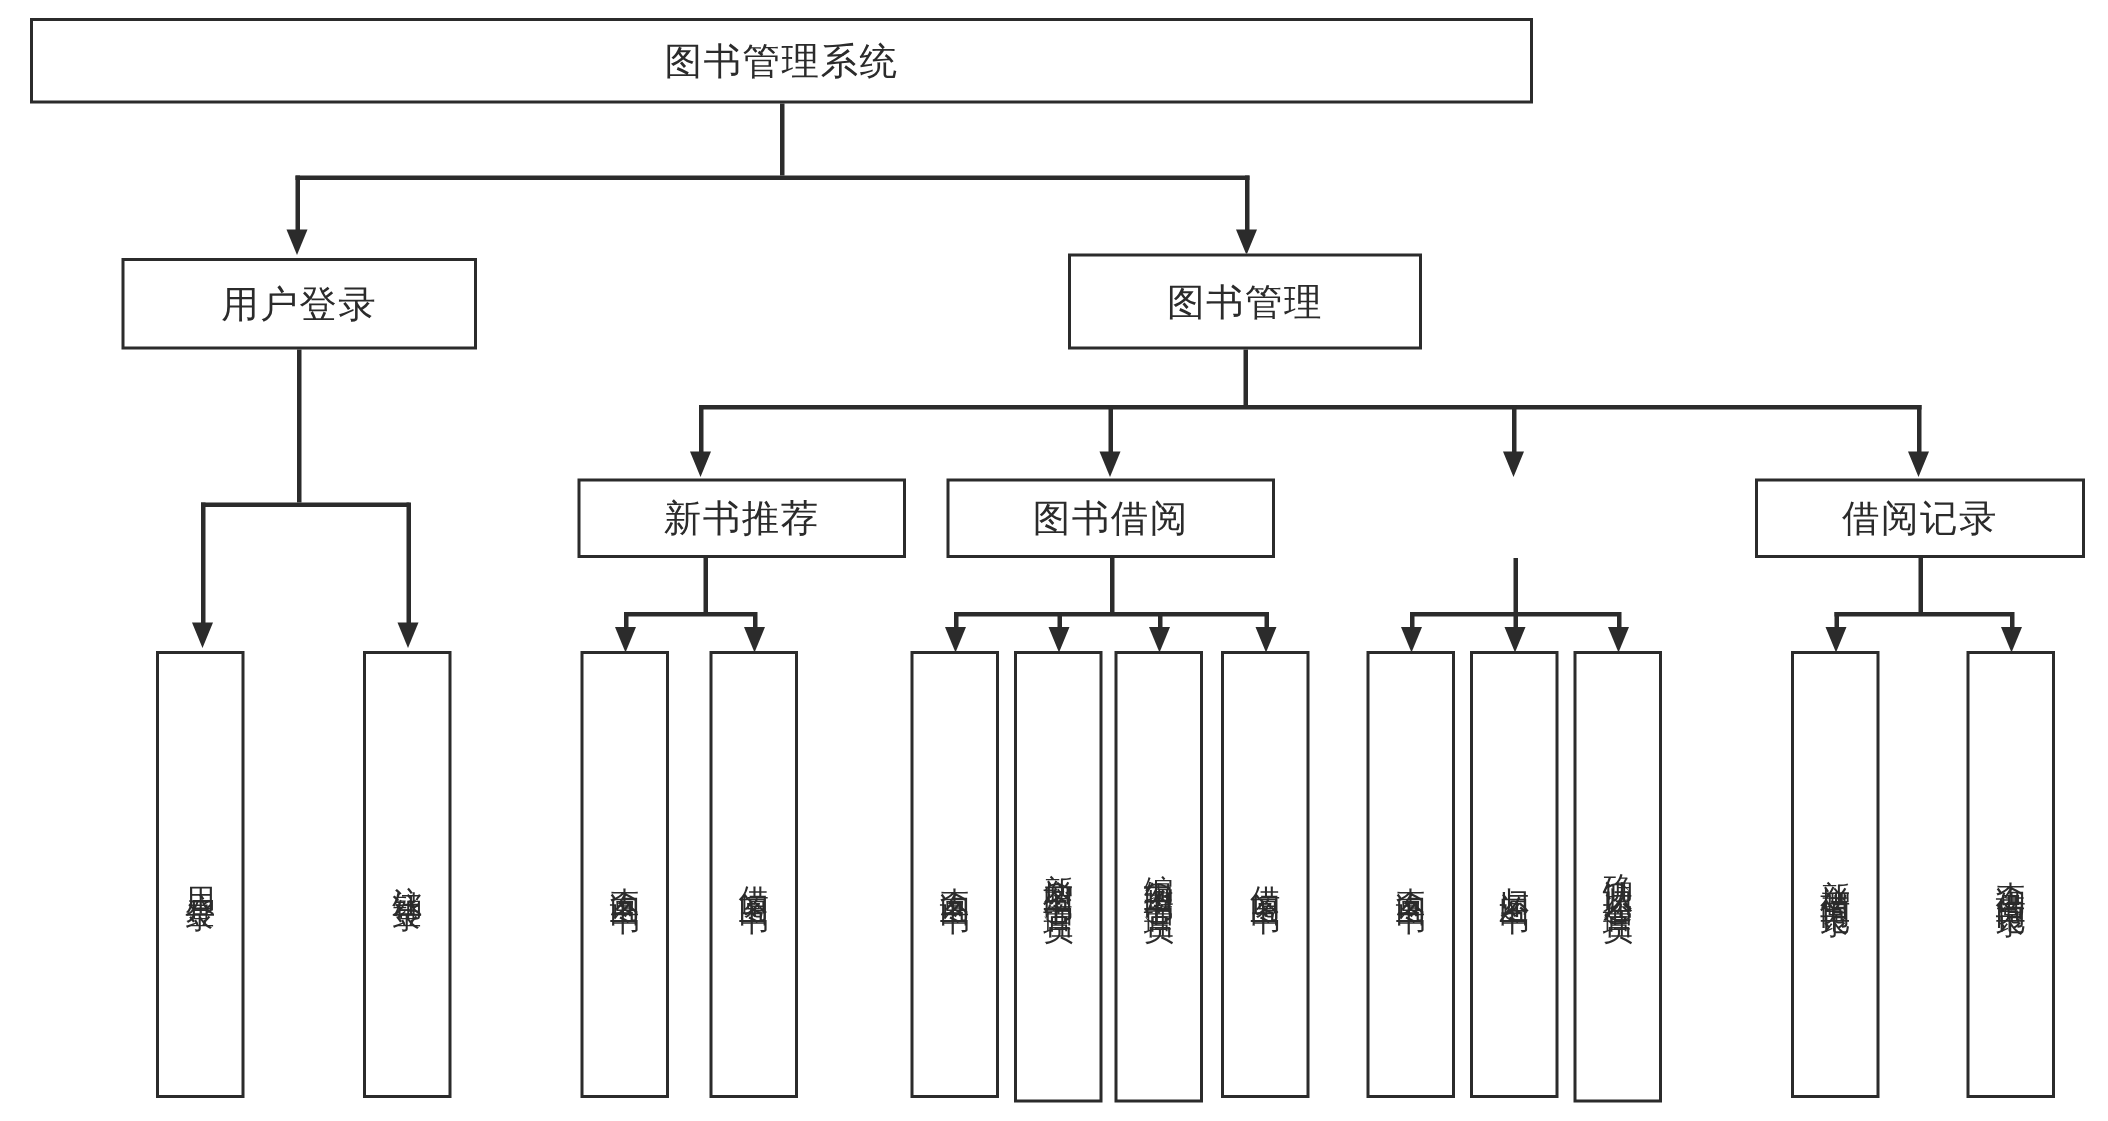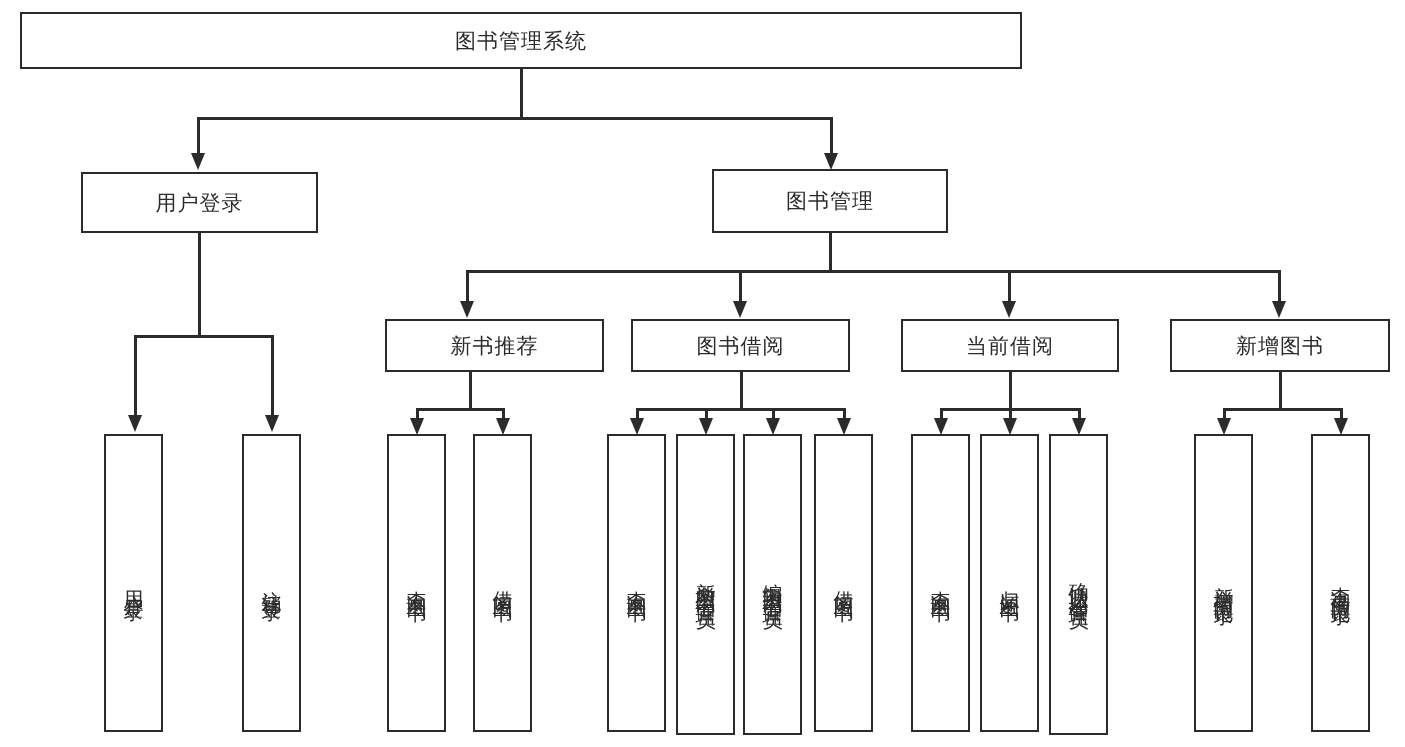--- a/index.html
+++ b/index.html
@@ -9,21 +9,21 @@
   .node{
     position:absolute;
     box-sizing:border-box;
     border:2.5px solid #2b2b2b;
     background:#ffffff;
     display:flex;
     align-items:center;
     justify-content:center;
     color:#2b2b2b;
   }
-  .node.h{ font-size:21px; letter-spacing:1px; }
+  .node.h{ font-size:25px; letter-spacing:1px; }
   .node.v{
     font-size:20px;
     letter-spacing:2px;
     line-height:1.05;
   }
   .vtext{
     writing-mode:vertical-rl;
     text-orientation:upright;
     white-space:nowrap;
     letter-spacing:4px;
@@ -98,25 +98,22 @@
 
   <div class="conn v" style="left:1278px;top:270px;height:33px;"></div>
   <div class="arrow" style="left:1272px;top:301px;"></div>
 
   <div class="node h" style="left:360px;top:319px;width:219px;height:53px;margin-left:25px;">
     <span>新书推荐</span>
   </div>
   <div class="node h" style="left:631px;top:319px;width:219px;height:53px;">
     <span>图书借阅</span>
   </div>
-  <div class="node h" style="left:901px;top:319px;width:218px;height:53px;">
-    <span>当前借阅</span>
-  </div>
   <div class="node h" style="left:1170px;top:319px;width:220px;height:53px;">
-    <span>新增图书</span>
+    <span>借阅记录</span>
   </div>
 
   <div class="conn v" style="left:469px;top:372px;height:36px;"></div>
   <div class="conn h" style="left:416px;top:408px;width:88px;"></div>
   <div class="conn v" style="left:416px;top:408px;height:12px;"></div>
   <div class="arrow" style="left:410px;top:418px;"></div>
   <div class="conn v" style="left:502px;top:408px;height:12px;"></div>
   <div class="arrow" style="left:496px;top:418px;"></div>
 
   <div class="conn v" style="left:740px;top:372px;height:36px;"></div>

